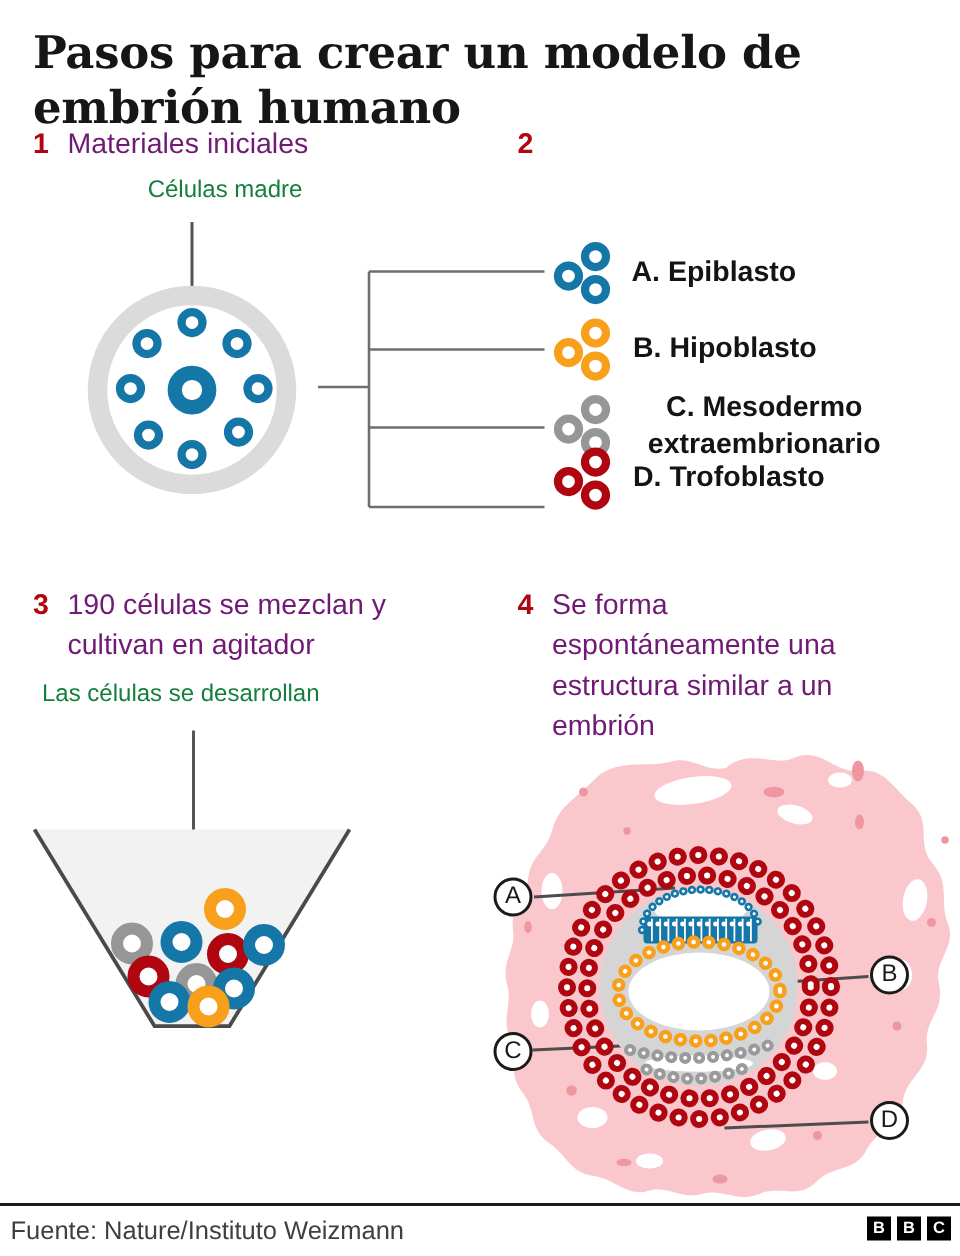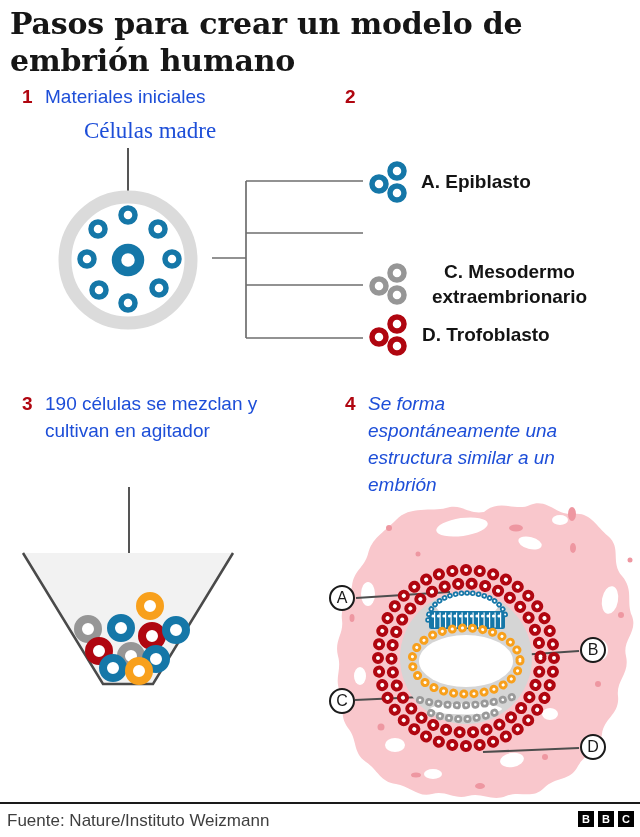--- a/index.html
+++ b/index.html
@@ -1,28 +1,28 @@
 <!DOCTYPE html>
 <html><head>
 <meta charset="utf-8">
 <style>
   html,body{margin:0;padding:0;background:#fff;}
   .canvas{
     position:relative;width:640px;height:837px;background:#fff;overflow:hidden;
     font-family:"Liberation Sans",sans-serif;color:#2b2b2b;
   }
   .title{
-    position:absolute;left:10px;top:6px;width:590px;margin:0;
+    position:absolute;left:10px;top:6px;width:590px;margin:12px;
     font-family:"DejaVu Serif","Liberation Serif",serif;
     font-size:30px;line-height:1.23;font-weight:700;color:#161616;letter-spacing:-0.2px;
   }
   .step-header{position:absolute;display:flex;font-size:19px;line-height:1.42;}
   .step-num{font-weight:700;color:#b00610;width:23px;flex:0 0 23px;}
-  .step-text{color:#1d4ed8;}
-  .sub-label{position:absolute;font-size:23px;color:#1d4ed8;font-family:Liberation Serif, serif;}
+  .step-text{color:#701a75;}
+  .sub-label{position:absolute;font-size:16px;color:#15803d;}
   .svg-layer{position:absolute;left:0;top:0;width:640px;height:837px;}
   .cell-row{position:absolute;display:flex;align-items:center;gap:13px;height:46px;left:367px;}
   .cell-row .lbl{font-size:19px;font-weight:700;color:#141414;line-height:1.32;width:190px;}
   .marker{
     position:absolute;width:22px;height:22px;border:2.5px solid #1a1a1a;border-radius:50%;
     background:#fff;display:flex;align-items:center;justify-content:center;
     font-size:16px;color:#1a1a1a;
   }
   .footer-rule{position:absolute;left:0;top:802px;width:640px;height:2px;background:#1a1a1a;}
   .footer-src{position:absolute;left:7px;top:811px;font-size:17px;color:#3f3f3f;}
@@ -171,46 +171,57 @@
   </div>
   <div class="step-header" style="left:345px;top:84px;width:240px;">
     <span class="step-num">2</span>
   </div>
   <div class="step-header" style="left:22px;top:391px;width:290px;">
     <span class="step-num">3</span>
     <span class="step-text" style="width:230px;">190 células se mezclan y cultivan en agitador</span>
   </div>
   <div class="step-header" style="left:345px;top:391px;width:240px;">
     <span class="step-num">4</span>
-    <span class="step-text" style="width:206px;font-style:italic;">Se forma espontáneamente una estructura similar a un embrión</span>
+    <span class="step-text" style="width:206px;">Se forma espontáneamente una estructura similar a un embrión</span>
   </div>
 
   <div class="sub-label" style="left:70px;top:118px;width:160px;text-align:center;">Células madre</div>
+  <div class="sub-label" style="left:28px;top:454px;">Las células se desarrollan</div>
 
   <div class="cell-row" style="top:159px;gap:12px;">
     <svg width="42" height="46" viewBox="0 0 42 46">
       <g fill="#fff" stroke="#1577a8" stroke-width="5.5">
         <circle cx="30" cy="12" r="7"></circle>
           <circle cx="12" cy="25" r="7"></circle>
           <circle cx="30" cy="34" r="7"></circle>
       </g>
     </svg>
     <div class="lbl">A. Epiblasto</div>
   </div>
+  <div class="cell-row" style="top:210px;">
+    <svg width="42" height="46" viewBox="0 0 42 46">
+      <g fill="#fff" stroke="#f8a01c" stroke-width="5.5">
+        <circle cx="30" cy="12" r="7"></circle>
+          <circle cx="12" cy="25" r="7"></circle>
+          <circle cx="30" cy="34" r="7"></circle>
+      </g>
+    </svg>
+    <div class="lbl">B. Hipoblasto</div>
+  </div>
   <div class="cell-row" style="top:261px;">
     <svg width="42" height="46" viewBox="0 0 42 46">
       <g fill="#fff" stroke="#969696" stroke-width="5.5">
         <circle cx="30" cy="12" r="7"></circle>
           <circle cx="12" cy="25" r="7"></circle>
           <circle cx="30" cy="34" r="7"></circle>
       </g>
     </svg>
     <div class="lbl" style="width:175px;text-align:center;">C. Mesodermo extraembrionario</div>
   </div>
-  <div class="cell-row" style="top:312px;">
+  <div class="cell-row" style="top:296px;">
     <svg width="42" height="46" viewBox="0 0 42 46">
       <g fill="#fff" stroke="#b00610" stroke-width="5.5">
         <circle cx="30" cy="12" r="7"></circle>
           <circle cx="12" cy="25" r="7"></circle>
           <circle cx="30" cy="34" r="7"></circle>
       </g>
     </svg>
     <div class="lbl">D. Trofoblasto</div>
   </div>
 

